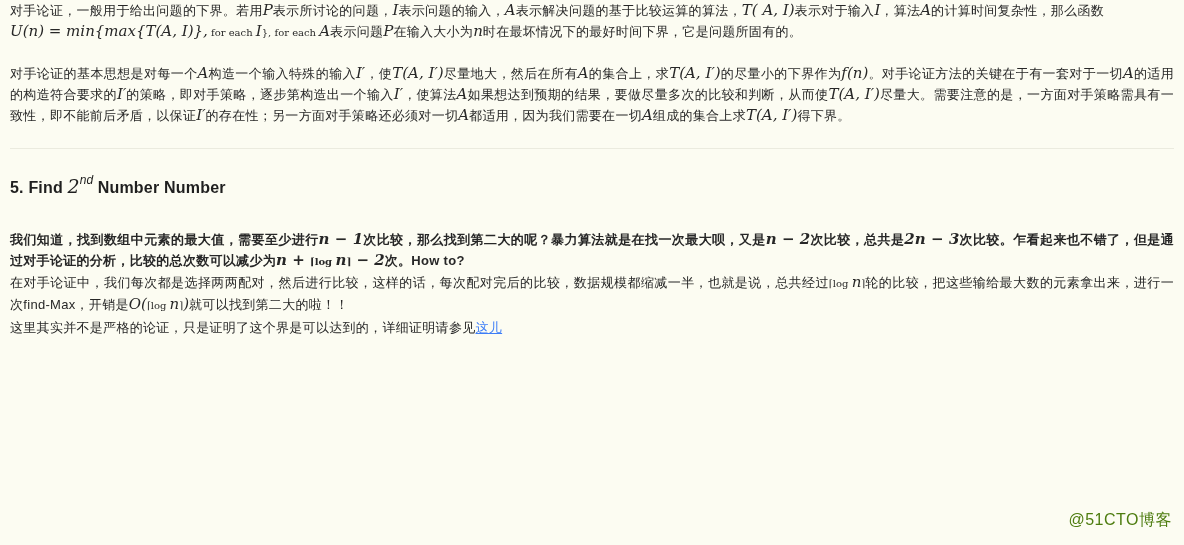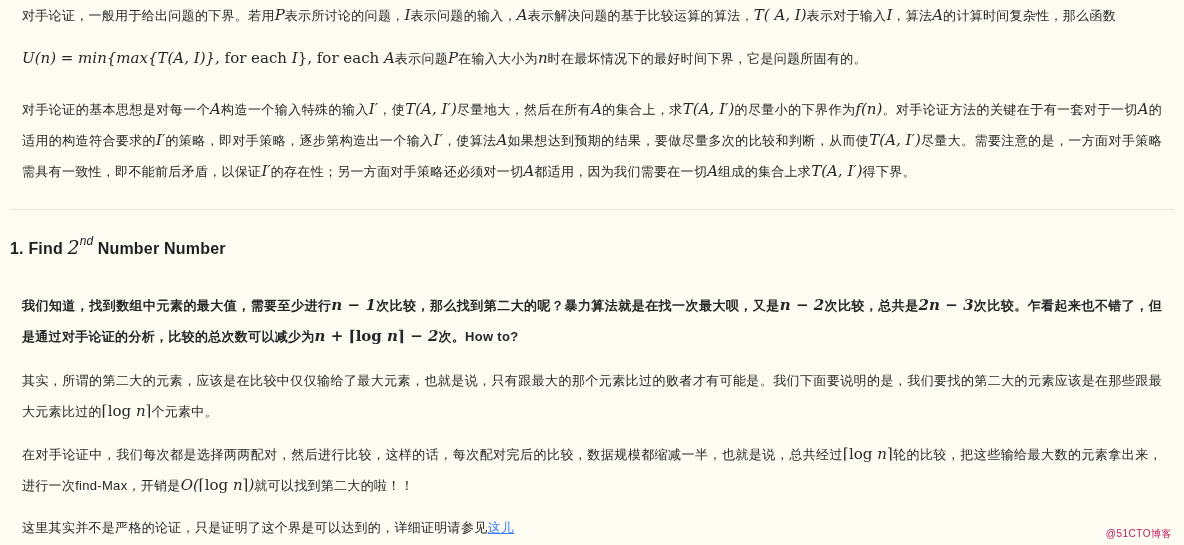--- a/index.html
+++ b/index.html
@@ -9,38 +9,38 @@
     background: #fcfcf2;
     color: #272727;
     font-family: "Liberation Sans", "DejaVu Sans", sans-serif;
     overflow: hidden;
     position: relative;
   }
   .article {
     padding: 0 10px 0 10px;
   }
   .block {
-    margin: 12px;
+    margin: 0;
     font-size: 13px;
-    line-height: 30px;
+    line-height: 20px;
     letter-spacing: 0.3px;
     text-align: justify;
   }
   
   .seg-math {
     font-family: "DejaVu Serif", "Liberation Serif", serif;
     font-style: italic;
     font-size: 15px;
     letter-spacing: 0;
     white-space: nowrap;
   }
   .seg-mathrm {
     font-family: "DejaVu Serif", "Liberation Serif", serif;
     font-style: normal;
-    font-size: 15px;
+    font-size: 10px;
     letter-spacing: 0;
     white-space: nowrap;
   }
   .seg-mathsup {
     font-family: Liberation Sans, sans-serif;
     font-style: italic;
     font-size: 11px;
     vertical-align: 7px;
     letter-spacing: 0;
   }
@@ -71,34 +71,33 @@
   }
   .blk-section-heading .seg-math { font-size: 19px; font-weight: normal; }
   .blk-section-heading .seg-mathsup { font-size: 12px; vertical-align: 9px; font-weight: normal; }
   .blk-brute-force-paragraph { margin-top: 26px; font-weight: bold; }
   .blk-insight-paragraph { margin-top: 14px; }
   .blk-pairing-paragraph { margin-top: 0; }
   .blk-note-line { margin-top: 2px; }
   .watermark {
     position: absolute;
     right: 12px;
-    bottom: 4px;
-    font-size: 10px;
-    color: #be185d;
+    bottom: 14px;
+    font-size: 16px;
+    color: #4d7c0f;
     letter-spacing: 0.5px;
   }
 </style>
 </head>
 <body>
 
 <div class="article">
     <p class="block blk-intro-line"><span class="seg-text">对手论证，一般用于给出问题的下界。若用</span><span class="seg-math">P</span><span class="seg-text">表示所讨论的问题，</span><span class="seg-math">I</span><span class="seg-text">表示问题的输入，</span><span class="seg-math">A</span><span class="seg-text">表示解决问题的基于比较运算的算法，</span><span class="seg-math">T( A, I)</span><span class="seg-text">表示对于输入</span><span class="seg-math">I</span><span class="seg-text">，算法</span><span class="seg-math">A</span><span class="seg-text">的计算时间复杂性，那么函数</span></p>
     <p class="block blk-formula-line"><span class="seg-math">U(n) = min{max{T(A, I)},</span><span class="seg-mathrm"> for each </span><span class="seg-math">I</span><span class="seg-mathrm">}, for each </span><span class="seg-math">A</span><span class="seg-text">表示问题</span><span class="seg-math">P</span><span class="seg-text">在输入大小为</span><span class="seg-math">n</span><span class="seg-text">时在最坏情况下的最好时间下界，它是问题所固有的。</span></p>
     <p class="block blk-method-paragraph"><span class="seg-text">对手论证的基本思想是对每一个</span><span class="seg-math">A</span><span class="seg-text">构造一个输入特殊的输入</span><span class="seg-math">I′</span><span class="seg-text">，使</span><span class="seg-math">T(A, I′)</span><span class="seg-text">尽量地大，然后在所有</span><span class="seg-math">A</span><span class="seg-text">的集合上，求</span><span class="seg-math">T(A, I′)</span><span class="seg-text">的尽量小的下界作为</span><span class="seg-math">f(n)</span><span class="seg-text">。对手论证方法的关键在于有一套对于一切</span><span class="seg-math">A</span><span class="seg-text">的适用的构造符合要求的</span><span class="seg-math">I′</span><span class="seg-text">的策略，即对手策略，逐步第构造出一个输入</span><span class="seg-math">I′</span><span class="seg-text">，使算法</span><span class="seg-math">A</span><span class="seg-text">如果想达到预期的结果，要做尽量多次的比较和判断，从而使</span><span class="seg-math">T(A, I′)</span><span class="seg-text">尽量大。需要注意的是，一方面对手策略需具有一致性，即不能前后矛盾，以保证</span><span class="seg-math">I′</span><span class="seg-text">的存在性；另一方面对手策略还必须对一切</span><span class="seg-math">A</span><span class="seg-text">都适用，因为我们需要在一切</span><span class="seg-math">A</span><span class="seg-text">组成的集合上求</span><span class="seg-math">T(A, I′)</span><span class="seg-text">得下界。</span></p>
     <hr class="divider">
-    <h3 class="block blk-section-heading"><span class="seg-text">1. Find </span><span class="seg-math">2</span><span class="seg-mathsup">nd</span><span class="seg-text"> Number Number</span></h3>
+    <h3 class="block blk-section-heading"><span class="seg-text">5. Find </span><span class="seg-math">2</span><span class="seg-mathsup">nd</span><span class="seg-text"> Number Number</span></h3>
     <p class="block blk-brute-force-paragraph"><span class="seg-text">我们知道，找到数组中元素的最大值，需要至少进行</span><span class="seg-math">n − 1</span><span class="seg-text">次比较，那么找到第二大的呢？暴力算法就是在找一次最大呗，又是</span><span class="seg-math">n − 2</span><span class="seg-text">次比较，总共是</span><span class="seg-math">2n − 3</span><span class="seg-text">次比较。乍看起来也不错了，但是通过对手论证的分析，比较的总次数可以减少为</span><span class="seg-math">n + </span><span class="seg-mathrm">⌈log </span><span class="seg-math">n</span><span class="seg-mathrm">⌉</span><span class="seg-math"> − 2</span><span class="seg-text">次。How to?</span></p>
-    <p class="block blk-insight-paragraph"><span class="seg-text">其实，所谓的第二大的元素，应该是在比较中仅仅输给了最大元素，也就是说，只有跟最大的那个元素比过的败者才有可能是。我们下面要说明的是，我们要找的第二大的元素应该是在那些跟最大元素比过的</span><span class="seg-mathrm">⌈log </span><span class="seg-math">n</span><span class="seg-mathrm">⌉</span><span class="seg-text">个元素中。</span></p>
     <p class="block blk-pairing-paragraph"><span class="seg-text">在对手论证中，我们每次都是选择两两配对，然后进行比较，这样的话，每次配对完后的比较，数据规模都缩减一半，也就是说，总共经过</span><span class="seg-mathrm">⌈log </span><span class="seg-math">n</span><span class="seg-mathrm">⌉</span><span class="seg-text">轮的比较，把这些输给最大数的元素拿出来，进行一次find-Max，开销是</span><span class="seg-math">O(</span><span class="seg-mathrm">⌈log </span><span class="seg-math">n</span><span class="seg-mathrm">⌉</span><span class="seg-math">)</span><span class="seg-text">就可以找到第二大的啦！！</span></p>
     <p class="block blk-note-line"><span class="seg-text">这里其实并不是严格的论证，只是证明了这个界是可以达到的，详细证明请参见</span><a class="seg-link" href="#">这儿</a></p>
   </div>
 
 <div class="watermark">@51CTO博客</div>
 
 </body></html>

